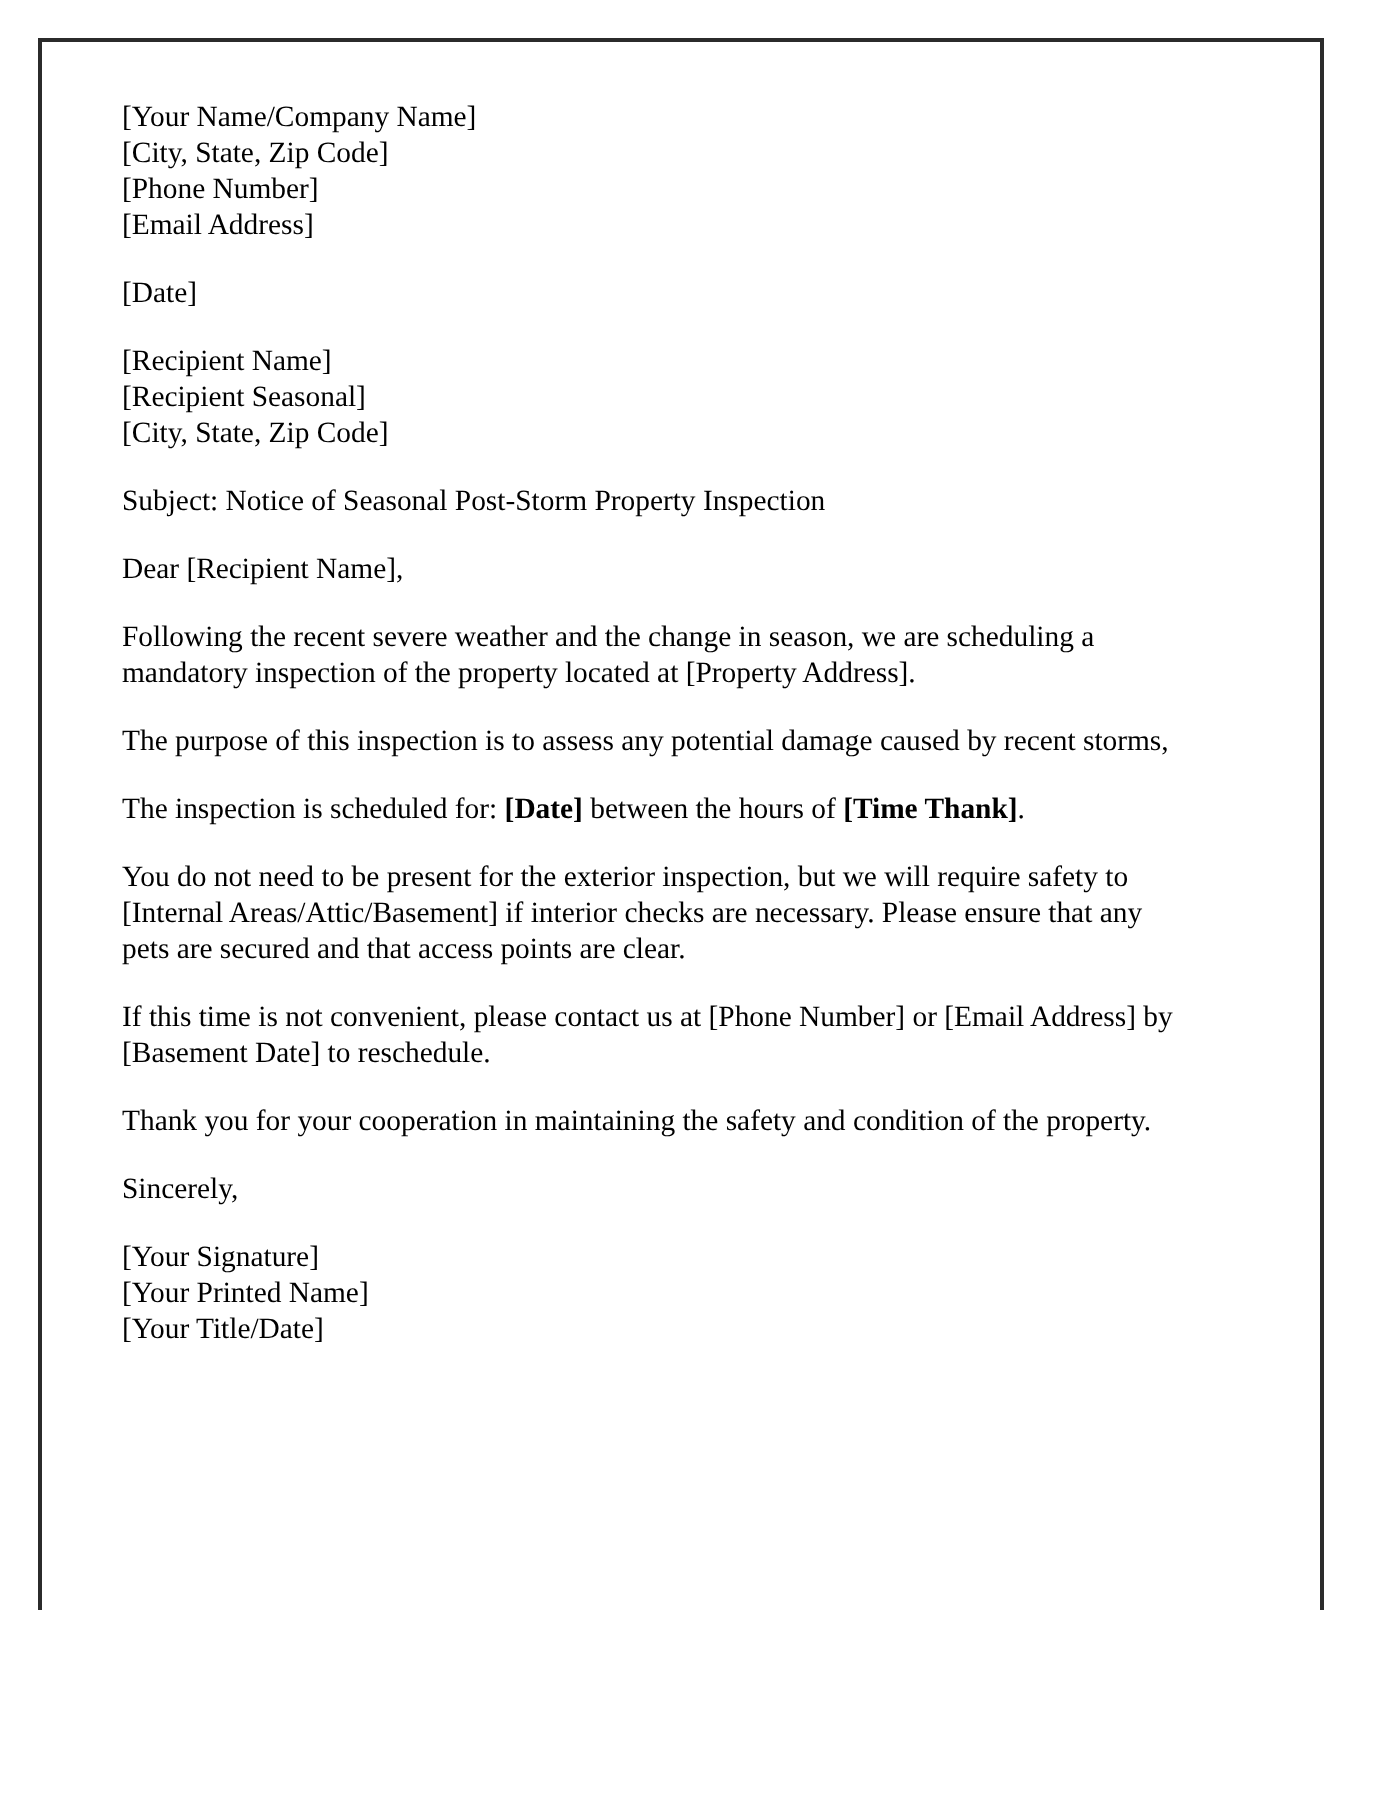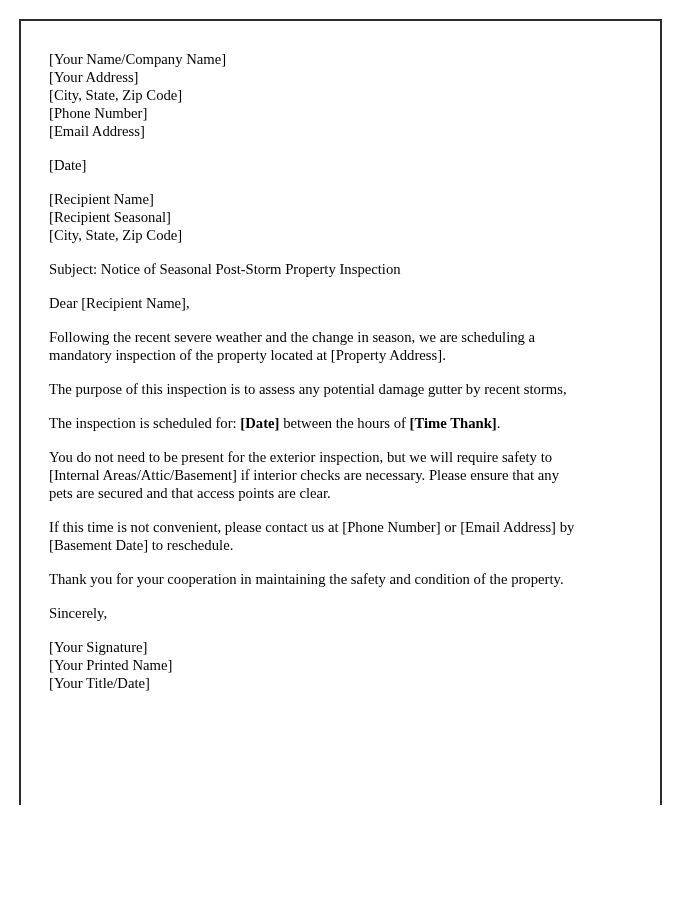--- a/index.html
+++ b/index.html
@@ -28,40 +28,39 @@
     border-bottom: none;
     background: #ffffff;
     color: #000000;
     overflow: hidden;
   }
   .content {
     padding: 29px 38px 0 28px;
     font-size: 14.7px;
     line-height: 18px;
   }
-  .block { margin: 0 0 16px 0; }
+  .block { margin: 0 0 16px 12px; }
   .line { white-space: nowrap; }
   ul.checklist {
     margin: 0 0 16px 0;
     padding: 0 0 0 40px;
     list-style-type: disc;
   }
   ul.checklist li { line-height: 18px; white-space: nowrap; }
   .b { font-weight: bold; }
 </style>
 </head>
 <body>
 
 <div class="canvas">
   <div class="page">
     <div class="content">
 
       <div class="block">
         <div class="line">[Your Name/Company Name]</div>
-        <div class="line">[Your Address]</div>
         <div class="line">[City, State, Zip Code]</div>
         <div class="line">[Phone Number]</div>
         <div class="line">[Email Address]</div>
       </div>
 
       <div class="block">
         <div class="line">[Date]</div>
       </div>
 
       <div class="block">
@@ -77,21 +76,21 @@
       <div class="block">
         <div class="line">Dear [Recipient Name],</div>
       </div>
 
       <div class="block">
         <div class="line">Following the recent severe weather and the change in season, we are scheduling a</div>
         <div class="line">mandatory inspection of the property located at [Property Address].</div>
       </div>
 
       <div class="block">
-        <div class="line">The purpose of this inspection is to assess any potential damage gutter by recent storms,</div>
+        <div class="line">The purpose of this inspection is to assess any potential damage caused by recent storms,</div>
       </div>
 
 
       <div class="block">
         <div class="line"><span>The inspection is scheduled for: </span><span class="b">[Date]</span><span> between the hours of </span><span class="b">[Time Thank]</span><span>.</span></div>
       </div>
 
       <div class="block">
         <div class="line">You do not need to be present for the exterior inspection, but we will require safety to</div>
         <div class="line">[Internal Areas/Attic/Basement] if interior checks are necessary. Please ensure that any</div>

